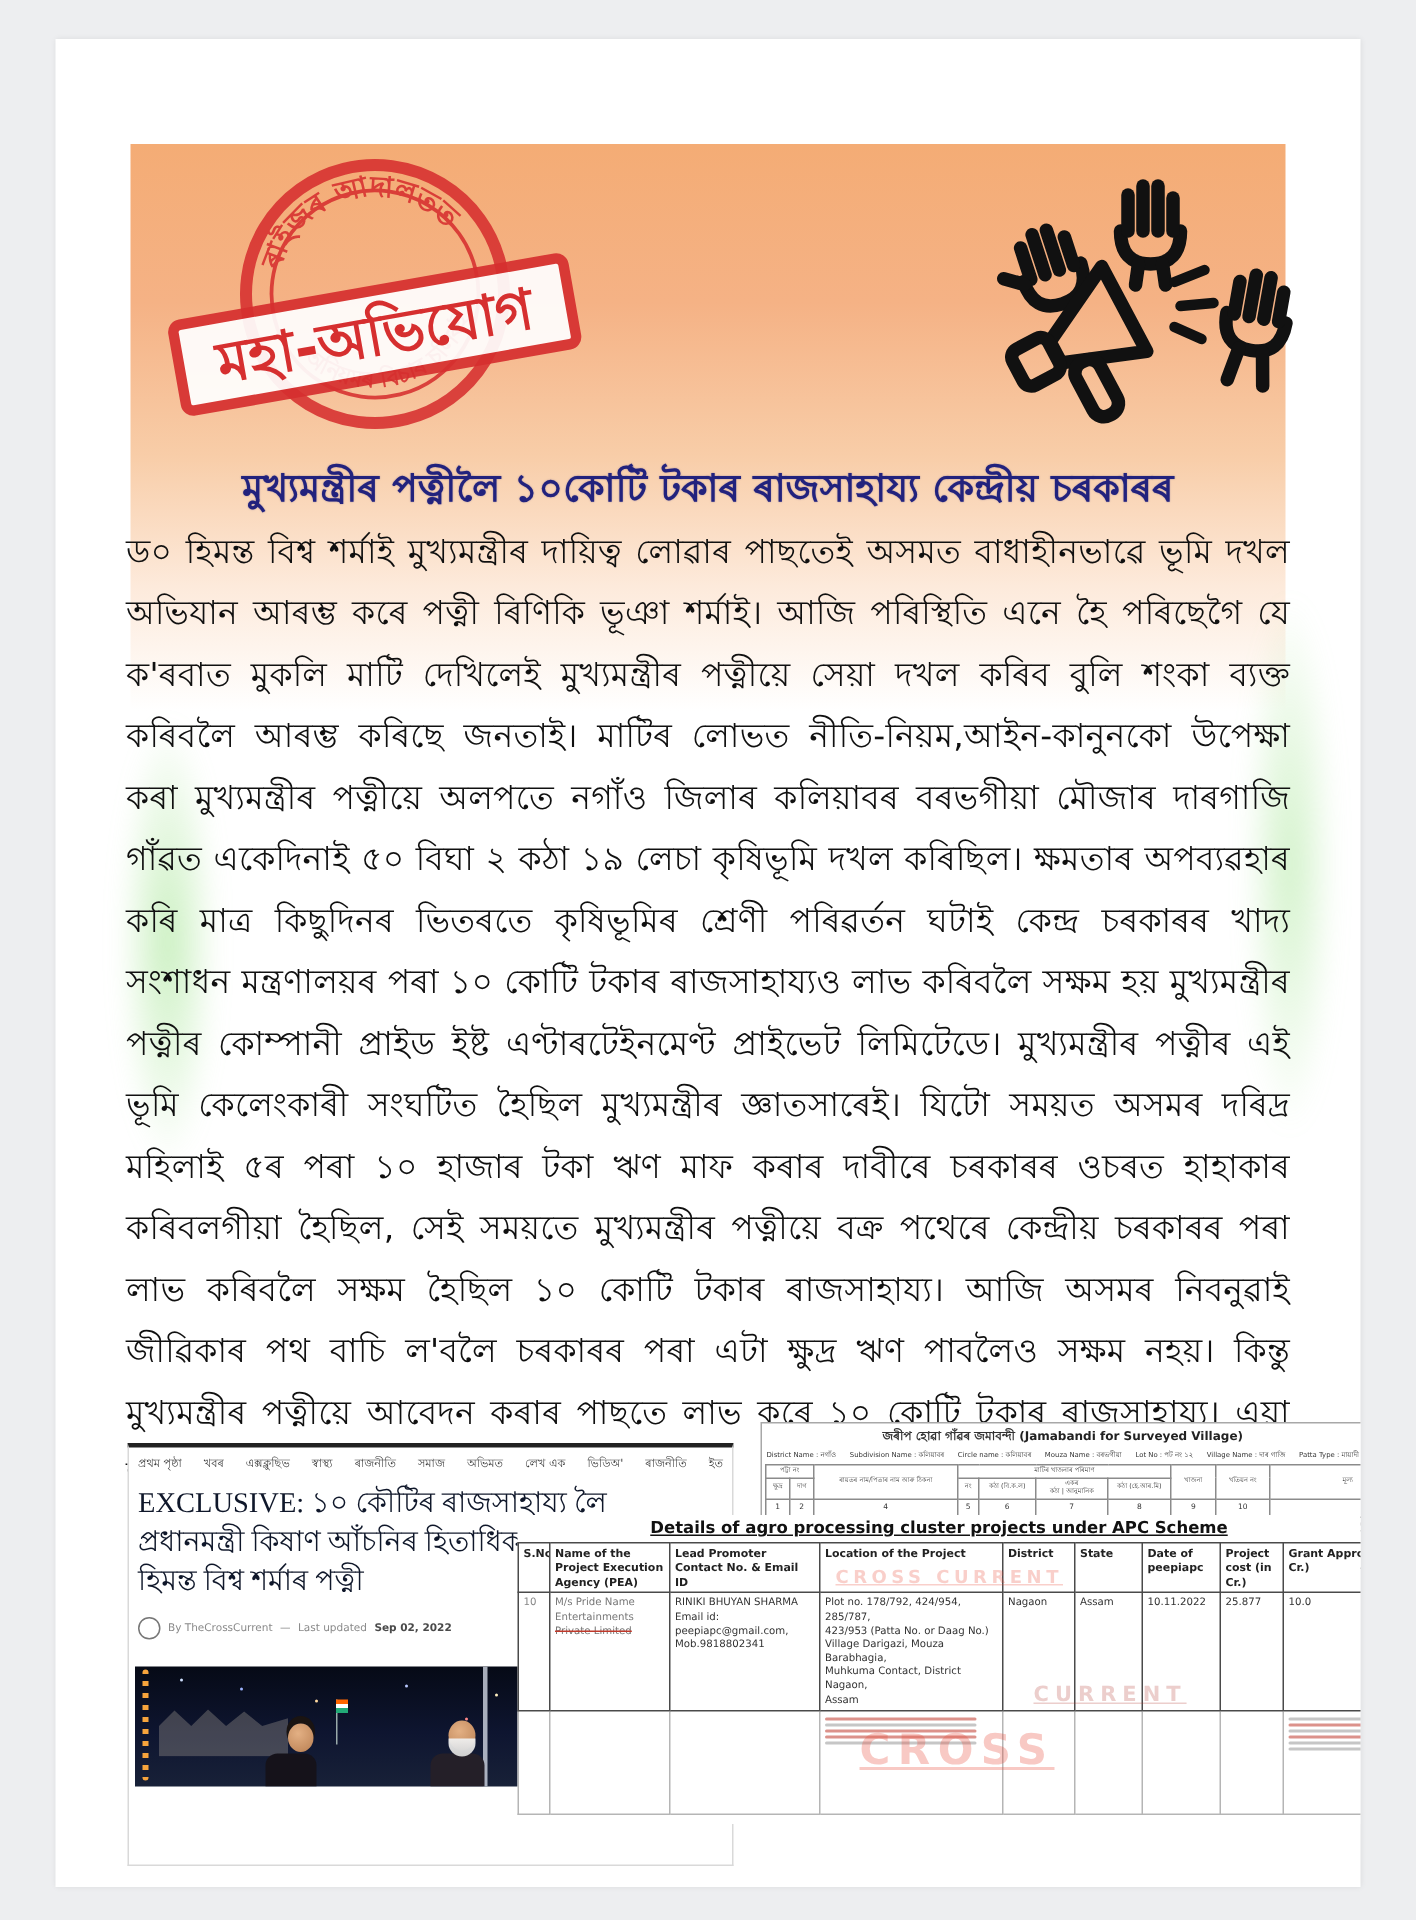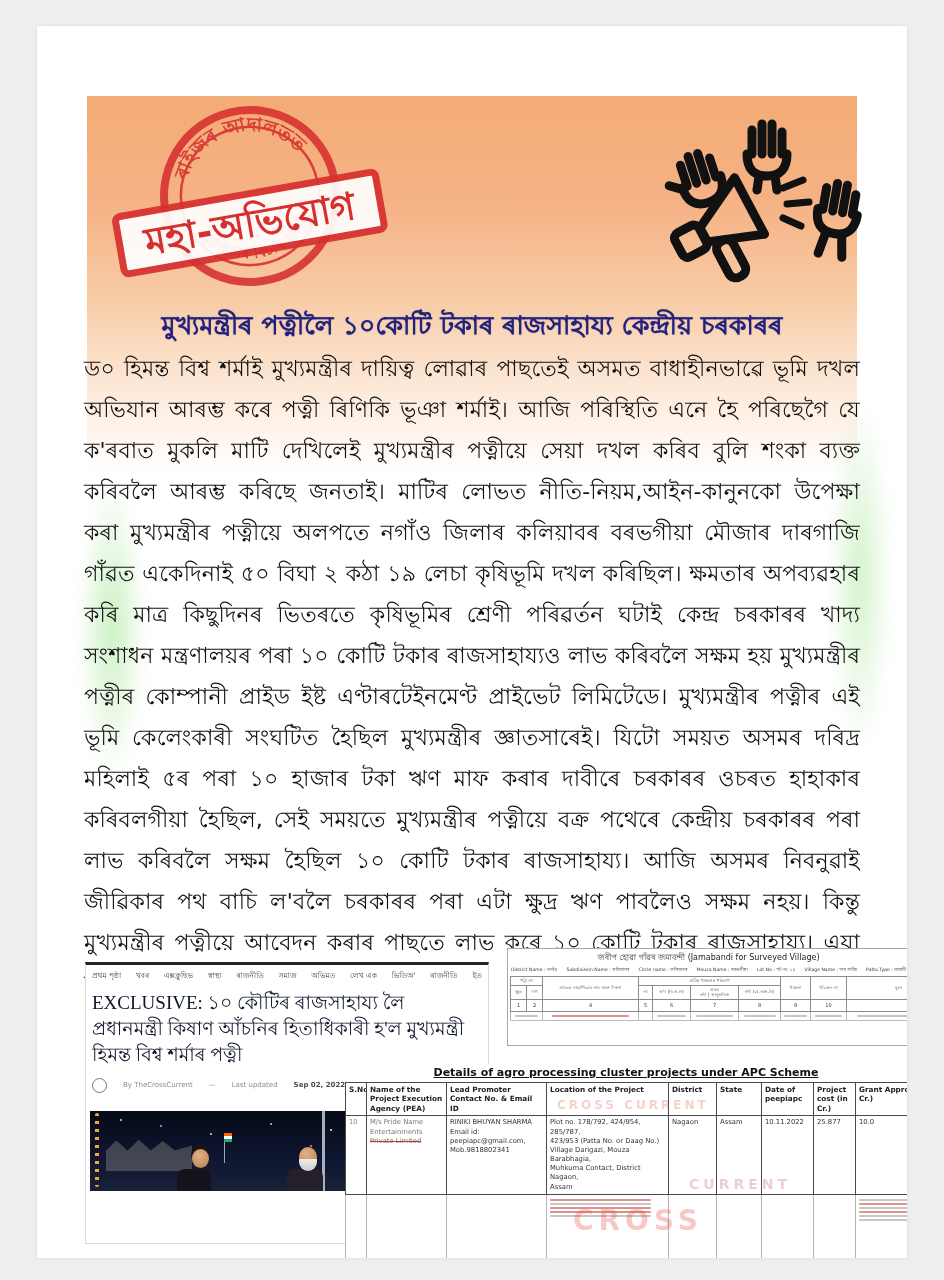--- a/index.html
+++ b/index.html
@@ -22,21 +22,21 @@
   .body-text{position:absolute;left:47px;top:322px;width:776px;font-size:22px;line-height:41px;
     text-align:justify;color:#101010;letter-spacing:.2px;}
   
   .news-clip{position:absolute;left:48px;top:936px;width:402px;height:278px;background:#fff;
     border:1px solid #d9d9d9;border-top:3px solid #222;z-index:1;}
   .news-nav{display:flex;justify-content:space-between;padding:5px 6px 4px 6px;
     font-size:7.5px;color:#3c3c3c;filter:blur(.35px);}
   .news-headline{padding:4px 8px 0 6px;font-family:"Liberation Serif","DejaVu Serif",serif;
     font-size:19px;line-height:1.38;color:#0f172a;}
   .news-sub{padding:10px 6px 0 6px;font-size:9px;color:#9a534a;filter:blur(.3px);}
-  .news-byline{display:flex;align-items:center;gap:16px;padding:9px 6px 0 6px;font-size:7px;color:#8a8a8a;}
+  .news-byline{display:flex;align-items:center;gap:5px;padding:9px 6px 0 6px;font-size:7px;color:#8a8a8a;}
   .avatar{width:13px;height:13px;border-radius:50%;border:1.5px solid #777;}
   .byline-name{filter:blur(.3px);}
   .byline-date{color:#4a4a4a;font-weight:700;}
   .news-photo{position:absolute;left:4px;right:4px;top:146px;height:80px;overflow:hidden;
     background:linear-gradient(180deg,#060a16 0%,#0e1530 55%,#182138 100%);}
   .light-string{position:absolute;left:5px;top:2px;width:4px;height:74px;
     background:repeating-linear-gradient(180deg,#f7a43c 0 3px,rgba(0,0,0,0) 3px 8px);border-radius:2px;}
   .tent{position:absolute;left:16px;top:26px;width:86px;height:34px;
     background:rgba(205,195,175,.28);clip-path:polygon(0 40%,12% 10%,25% 40%,38% 8%,52% 40%,66% 12%,80% 40%,100% 25%,100% 100%,0 100%);}
   .pole{position:absolute;left:59%;top:0;width:3px;height:100%;background:rgba(208,214,226,.8);}
@@ -50,42 +50,42 @@
   .face-woman{left:26%;top:38px;width:17px;height:19px;box-shadow:0 -4px 0 1px #1a1412;}
   .face-pm{left:53%;top:36px;width:18px;height:20px;}
   .beard{position:absolute;left:53%;top:48px;width:18px;height:12px;border-radius:0 0 9px 9px;
     background:linear-gradient(180deg,rgba(240,240,240,.95),#cfcfcf);}
   .face-cm{left:79%;top:36px;width:18px;height:20px;}
   .torso{position:absolute;bottom:0;height:22px;border-radius:8px 8px 0 0;background:#15121a;}
   .t1{left:22%;width:34px;}.t2{left:50%;width:36px;background:#241f28;}.t3{left:75%;width:38px;background:#1c1722;}
   
   .jb-clip{position:absolute;left:470px;top:922px;width:401px;height:96px;background:#fff;
     border:1px solid #a8a8a8;z-index:2;overflow:hidden;}
-  .jb-title{text-align:center;font-size:8px;font-weight:400;color:#222;padding-top:2px;}
+  .jb-title{text-align:center;font-size:8px;font-weight:700;color:#222;padding-top:2px;}
   .jb-title .as{color:#333;}
   .jb-meta{display:flex;justify-content:space-between;padding:2px 3px 1px 3px;font-size:4.6px;
     color:#333;filter:blur(.25px);white-space:nowrap;}
   .jb-grid{border-collapse:collapse;margin:1px 2px;width:440px;table-layout:fixed;}
   .jb-grid td{border:0.5px solid #8b8b8b;font-size:4.4px;color:#444;text-align:center;
     padding:1px;filter:blur(.3px);overflow:hidden;line-height:1.25;}
   .jb-grid tr.nums td{font-size:5px;filter:none;color:#333;height:9px;}
   .jb-grid tr.part td{border-color:#bbb;height:6px;}
   .sm{display:block;height:2px;background:#8d8d8d;opacity:.5;border-radius:1px;margin:1px auto;width:82%;}
   .sm.red{background:#c0392b;opacity:.55;}
   
-  .apc-clip{position:absolute;left:308px;top:1038px;width:562px;height:206px;background:#fff;z-index:3;}
+  .apc-clip{position:absolute;left:308px;top:984px;width:562px;height:206px;background:#fff;z-index:3;}
   .apc-title{text-align:center;font-size:11px;font-weight:700;color:#111;
     text-decoration:underline;padding:2px 0 3px 0;}
   .apc-table{border-collapse:collapse;table-layout:fixed;width:602px;}
   .apc-table th,.apc-table td{border:1px solid #4a4a4a;vertical-align:top;text-align:left;
     padding:2px 3px;overflow:hidden;}
   .apc-table th{font-size:7.3px;color:#222;line-height:1.3;}
   .apc-table td{font-size:6.8px;color:#333;line-height:1.35;}
   .apc-table tr.ext td{border-color:#b5b5b5;border-top:none;height:64px;}
-  .wm{position:absolute;color:rgba(231,76,60,.27);font-weight:700;pointer-events:none;}
+  .wm{position:absolute;color:rgba(231,76,60,.27);font-weight:700;pointer-events:none;text-decoration:underline;}
   .wm1{left:212px;top:34px;font-size:12px;letter-spacing:3px;}
   .wm2{left:228px;top:140px;font-size:28px;letter-spacing:5px;color:rgba(231,76,60,.30);}
   .wm3{left:344px;top:112px;font-size:14px;letter-spacing:4px;color:rgba(180,60,50,.25);text-align:right;}
   .redlines .sm{width:88%;margin:2px 0;}
 </style>
 </head>
 <body>
 
 <div class="stage">
   <div class="card">

